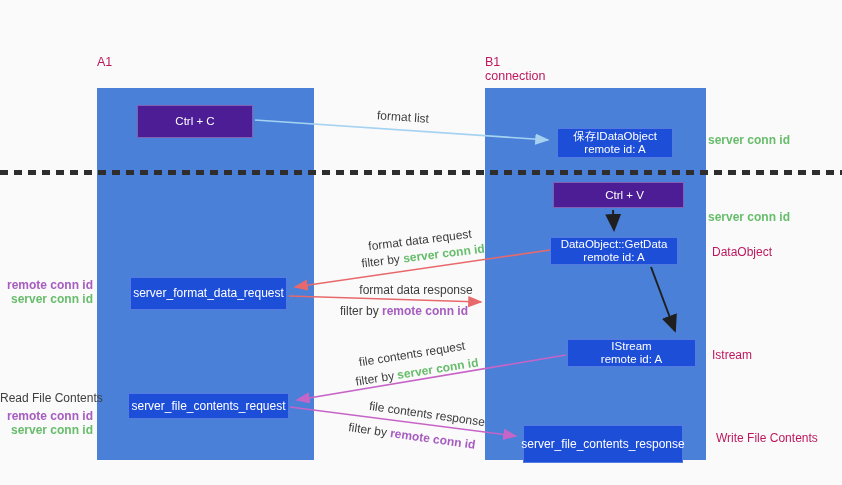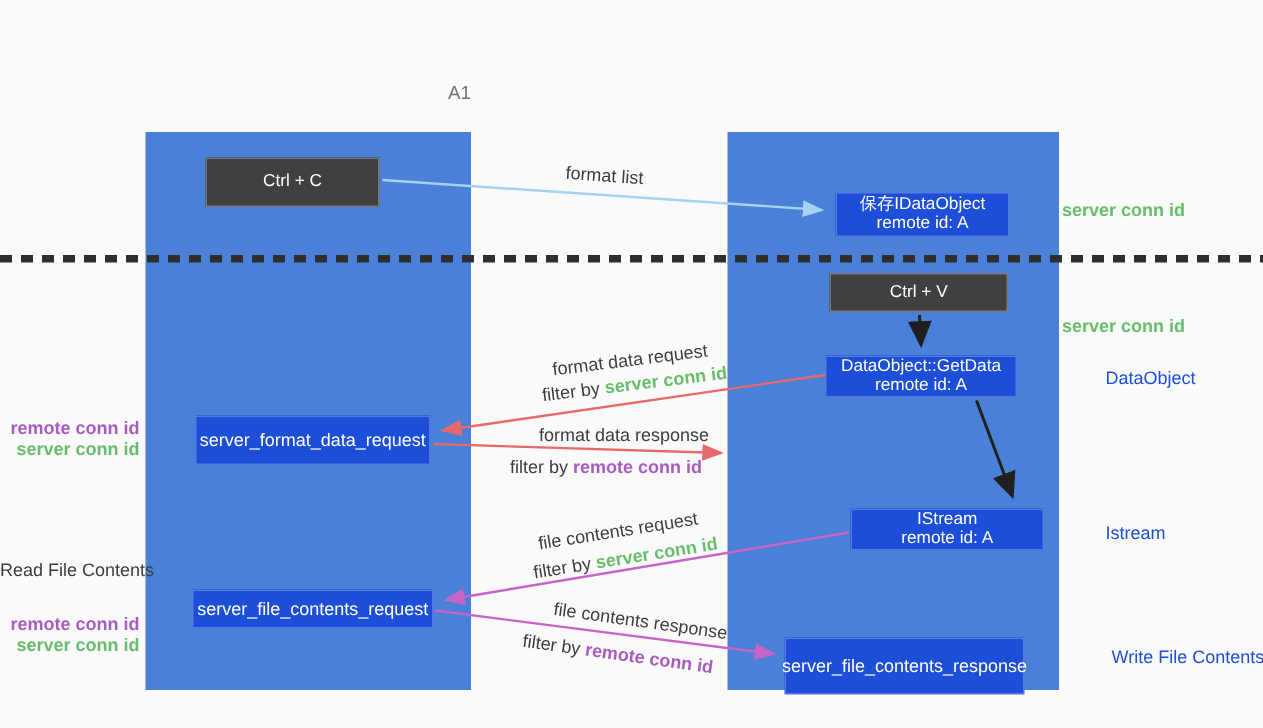--- a/index.html
+++ b/index.html
@@ -15,72 +15,76 @@
   .title {
     position:absolute; left:305px; top:8px; width:200px;
     text-align:center; font-size:16px; line-height:21px; color:#3d3d3d;
   }
 
   .lane { position:absolute; top:88px; height:372px; background:#4a80d8; }
   .lane.left  { left:97px;  width:217px; }
   .lane.right { left:485px; width:221px; }
 
   .lane-header {
-    position:absolute; top:55px; text-align:right;
-    font-size:12.5px; line-height:14px; color:#737373;
+    position:absolute; top:55px; text-align:left;
+    font-size:12.5px; line-height:14px; color:#be185d;
   }
   .lane-header.left  { left:97px;  width:217px; }
   .lane-header.right { left:485px; width:221px; }
 
   .dotted-line {
     position:absolute; left:0; top:170px; width:842px; height:5px;
     background:repeating-linear-gradient(90deg,#2e2e2e 0 8px, transparent 8px 14px);
     z-index:3;
   }
 
   svg.arrows { position:absolute; left:0; top:0; z-index:4; }
 
   .node {
     position:absolute; z-index:5;
     display:flex; flex-direction:column; align-items:center; justify-content:center;
     color:#ffffff; text-align:center;
     font-size:11.5px; line-height:13px;
   }
   .node.orange { background:#1d4ed8; box-shadow:inset 0 0 0 1px rgba(255,255,255,0.25); }
-  .node.green  { background:#404040; box-shadow:inset 0 0 0 1px rgba(255,255,255,0.30); }
+  .node.green  { background:#4c1d95; box-shadow:inset 0 0 0 1px rgba(255,255,255,0.30); }
 
   .n-ctrl-c        { left:137px; top:105px; width:116px; height:33px; }
   .n-save-dobj     { left:557px; top:128px; width:116px; height:30px; }
-  .n-ctrl-v        { left:553px; top:182px; width:119px; height:26px; }
+  .n-ctrl-v        { left:553px; top:182px; width:119px; height:26px;padding-left:12px; }
   .n-getdata       { left:550px; top:237px; width:128px; height:28px; }
   .n-fmt-req       { left:130px; top:277px; width:157px; height:33px; font-size:12px; }
   .n-fmt-resp      { left:488px; top:289px; width:157px; height:28px; font-size:12px; }
   .n-istream       { left:567px; top:339px; width:129px; height:28px; }
   .n-file-req      { left:128px; top:393px; width:161px; height:26px; font-size:12px; }
   .n-file-resp     { left:523px; top:425px; width:160px; height:38px; font-size:12px; }
 
   .mlabel {
     position:absolute; z-index:6; font-size:12px; color:#3d3d3d;
     white-space:pre; transform-origin:center;
   }
   .green-b  { color:#67bd6b; font-weight:bold; }
   .purple-b { color:#a75cc0; font-weight:bold; }
 
   .slabel { position:absolute; z-index:6; font-size:12px; white-space:nowrap; }
-  .slabel.dark { color:#1d4ed8;margin-left:25px; }
+  .slabel.dark { color:#be185d; }
   .left-stack { position:absolute; left:0; width:93px; text-align:right; z-index:6; font-size:12px; line-height:14px; white-space:nowrap; }
 </style>
 </head>
 <body>
 
 <div class="canvas">
 
 
   <div class="lane-header left">
     <div>A1</div>
+  </div>
+  <div class="lane-header right">
+    <div>B1</div>
+    <div>connection</div>
   </div>
 
   <div class="lane left"></div>
   <div class="lane right"></div>
 
   <div class="dotted-line"></div>
 
   <svg class="arrows" width="842" height="485" viewBox="0 0 842 485">
     <defs>
       <marker id="mh-blue" markerWidth="10" markerHeight="8" refX="8" refY="3.5" orient="auto">
@@ -150,21 +154,21 @@
   <div class="slabel green-b" style="left:708px; top:133px;">server conn id</div>
   <div class="slabel green-b" style="left:708px; top:210px;">server conn id</div>
   <div class="slabel dark" style="left:712px; top:245px;">DataObject</div>
   <div class="slabel dark" style="left:712px; top:348px;">Istream</div>
   <div class="slabel dark" style="left:716px; top:431px;">Write File Contents</div>
 
   <div class="left-stack" style="top:278px;">
     <div class="purple-b">remote conn id</div>
     <div class="green-b">server conn id</div>
   </div>
-  <div class="left-stack" style="top:373px; color:#3d3d3d;">
+  <div class="left-stack" style="top:391px; color:#3d3d3d;">
     <div>Read File Contents</div>
   </div>
   <div class="left-stack" style="top:409px;">
     <div class="purple-b">remote conn id</div>
     <div class="green-b">server conn id</div>
   </div>
 
 </div>
 
 </body></html>

